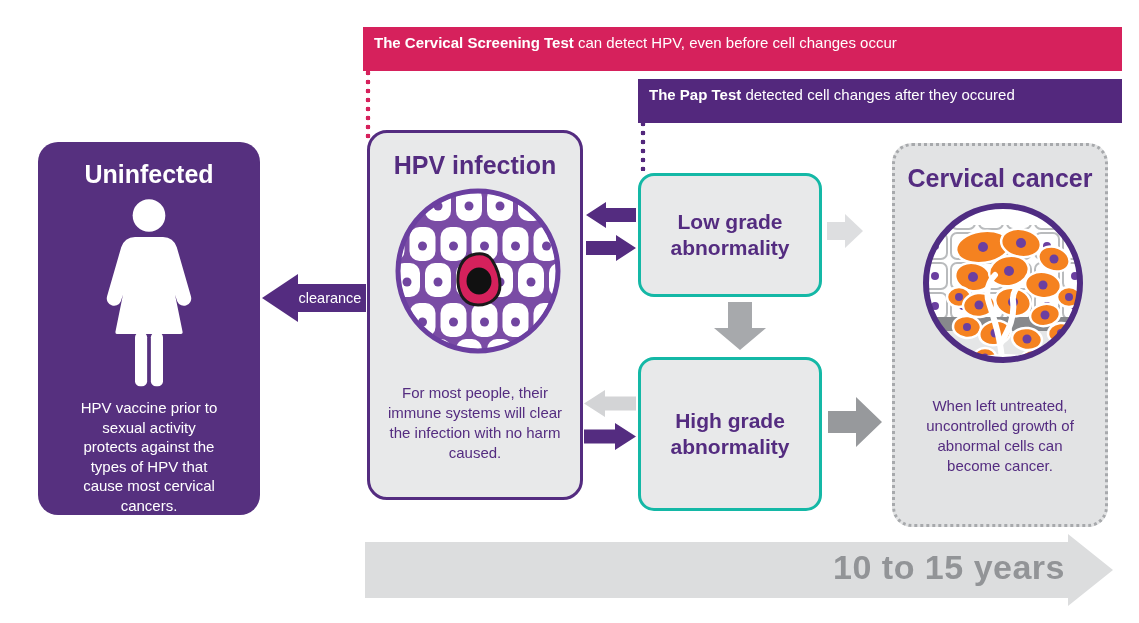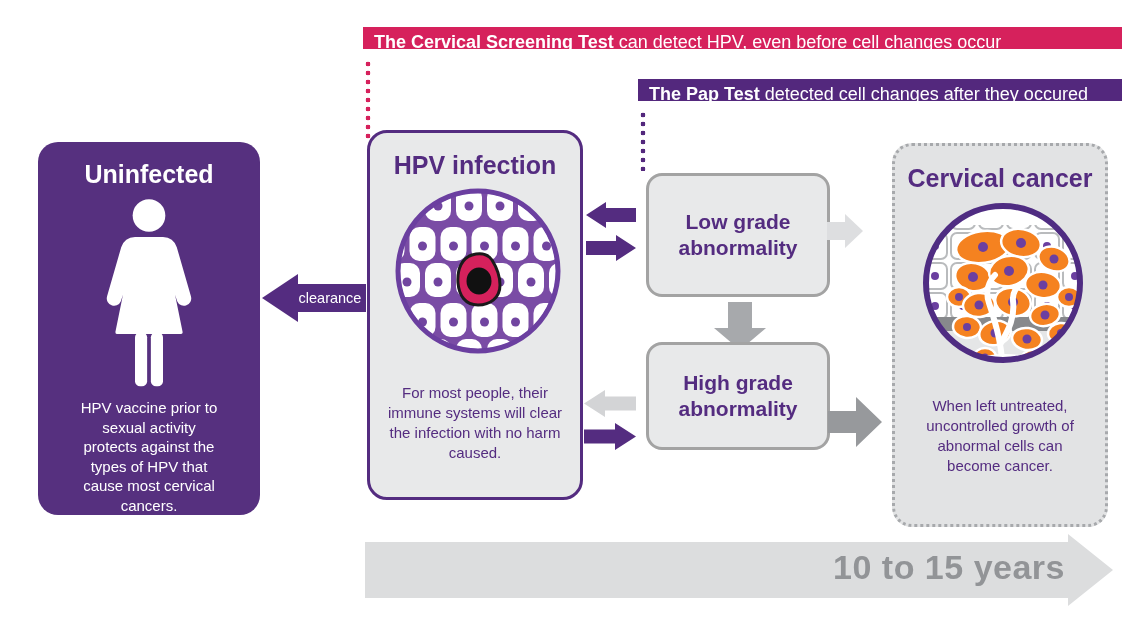--- a/index.html
+++ b/index.html
@@ -10,24 +10,24 @@
     height: 623px;
     background: #ffffff;
     font-family: "Liberation Sans", sans-serif;
     overflow: hidden;
   }
   .abs { position: absolute; }
 
   
   .banner {
     position: absolute;
-    height: 22px;
+    height: 44px;
     line-height: 31px;
     color: #ffffff;
-    font-size: 18px;
+    font-size: 15px;
     padding-left: 11px;
     white-space: nowrap;
   }
   .banner .lead { font-weight: 700; }
   #banner-screening { left: 363px; top: 27px; width: 759px; background: #D6215C; }
   #banner-pap { left: 638px; top: 79px; width: 484px; background: #53287D; }
 
   
   .dotline {
     position: absolute;
@@ -58,28 +58,27 @@
     left: 367px; top: 130px; width: 216px; height: 370px;
     background: #E8E9EA; border: 3px solid #542C80; color: #542C80;
   }
   #box-cancer {
     left: 892px; top: 143px; width: 216px; height: 384px;
     background: #E2E3E4; border: 3px dotted #A7A9AC; color: #542C80;
   }
   .gradebox {
     position: absolute;
     left: 638px; width: 184px; height: 124px;
-    background: #E8E9EA; border: 3px solid #a3a3a3; border-radius: 16px;
+    background: #E8E9EA; border: 3px solid #14b8a6; border-radius: 16px;
     color: #542C80; font-weight: 700; font-size: 21px; line-height: 26px;
     display: flex; align-items: center; justify-content: center; text-align: center;
     padding: 0 24px;
-    margin-left: 8px;
   }
   #box-lowgrade  { top: 173px; }
-  #box-highgrade { top: 342px; height: 108px; text-align: center; }
+  #box-highgrade { top: 357px; height: 154px; text-align: center; }
 
   .box-title {
     position: absolute; left: 0; right: 0; top: 18px;
     font-weight: 700; font-size: 25px; text-align: center;
   }
   .box-body {
     position: absolute; left: 0; right: 0;
     font-size: 15px; line-height: 19.5px; text-align: center;
   }
   #box-uninfected .box-body { top: 256px; padding: 0 38px; }

